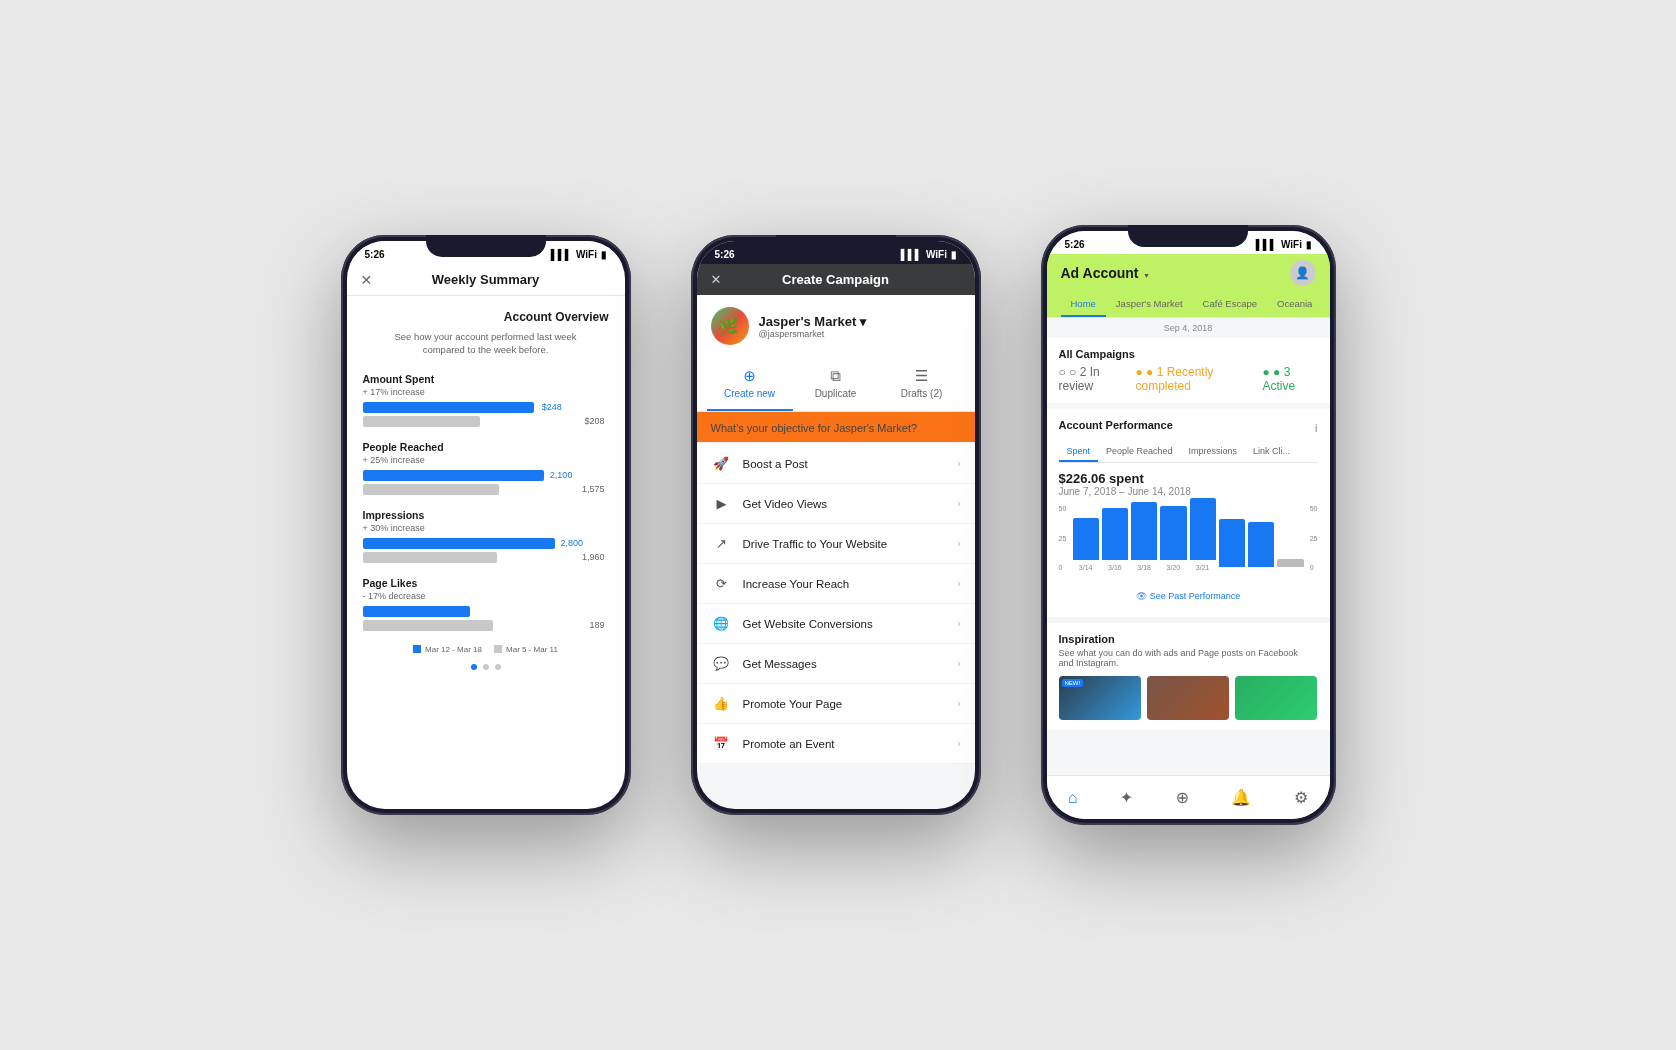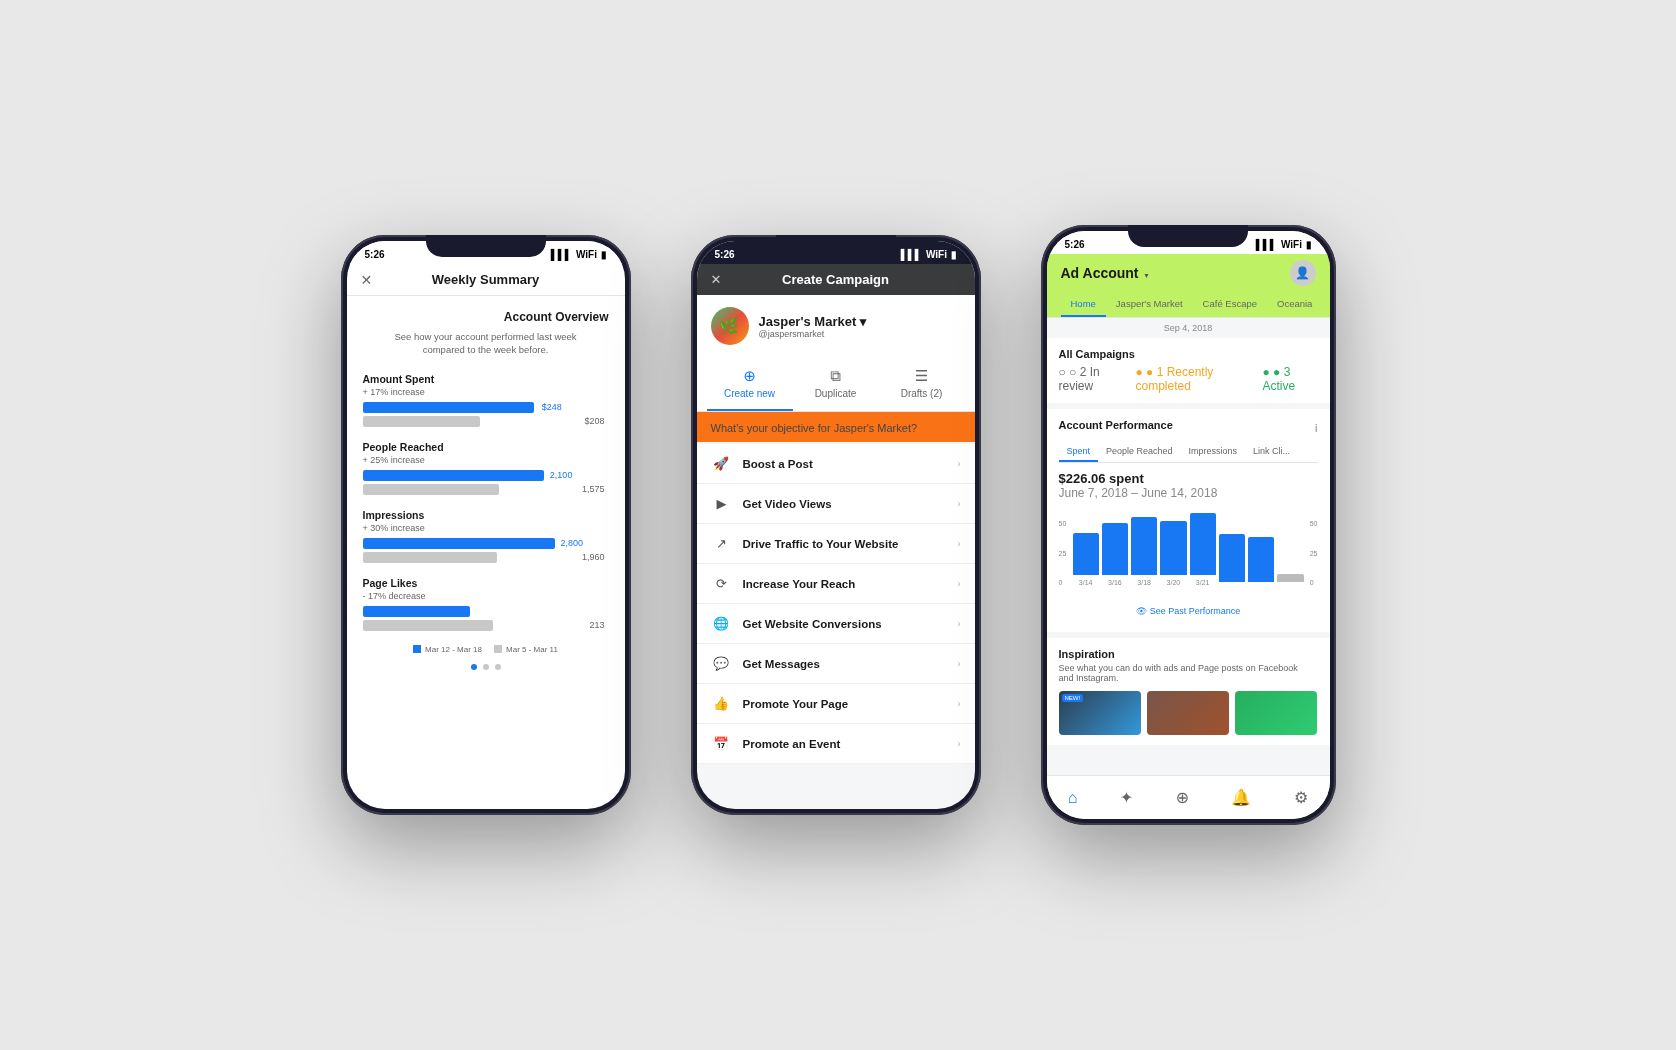--- a/index.html
+++ b/index.html
@@ -317,21 +317,20 @@
       font-size: 13px;
       color: #555;
       margin-right: 10px;
       flex-shrink: 0;
     }
 
     .menu-item-label {
       flex: 1;
       font-size: 11.5px;
       color: #1a1a1a;
-      font-weight: bold;
     }
 
     .menu-item-arrow {
       font-size: 10px;
       color: #bbb;
     }
 
     
     .phone-3 .screen {
       background: #f5f6f7;
@@ -452,23 +451,23 @@
       border-bottom: 2px solid #1877f2;
     }
 
     .spent-amount {
       font-size: 13px;
       font-weight: 700;
       color: #1a1a1a;
     }
 
     .spent-date {
-      font-size: 12px;
+      font-size: 10px;
       color: #888;
-      margin-bottom: 20px;
+      margin-bottom: 8px;
     }
 
     
     .chart-area {
       position: relative;
       height: 80px;
       display: flex;
       align-items: flex-end;
       gap: 3px;
       padding-bottom: 14px;
@@ -691,21 +690,21 @@
 
         <div class="stat-section">
           <div class="stat-label">Page Likes</div>
           <div class="stat-change">- 17% decrease</div>
           <div class="bar-container">
             <div class="bar-row">
               <div class="bar-blue" style="width:50%"></div>
             </div>
             <div class="bar-row">
               <div class="bar-gray" style="width:61%">
-                <span class="bar-value-gray">213</span>
+                <span class="bar-value-gray">189</span>
               </div>
             </div>
           </div>
         </div>
 
         <div class="legend">
           <div class="legend-item">
             <div class="legend-dot-blue"></div>
             <span>Mar 12 - Mar 18</span>
           </div>

